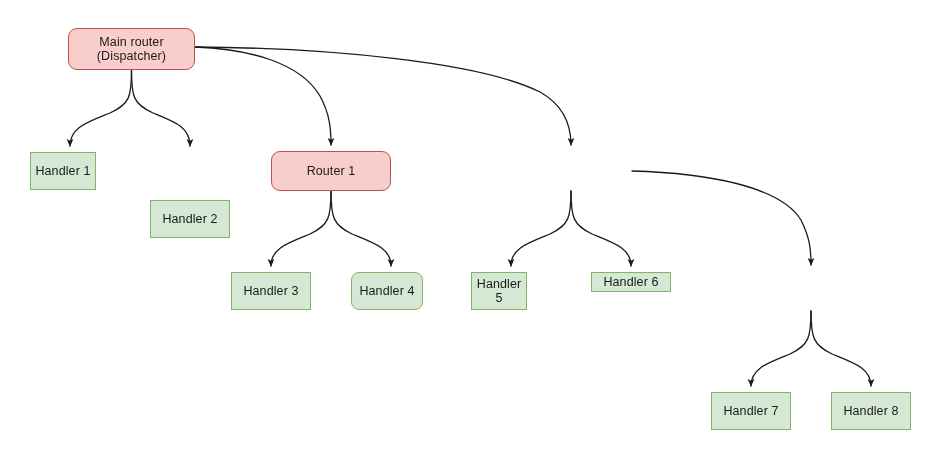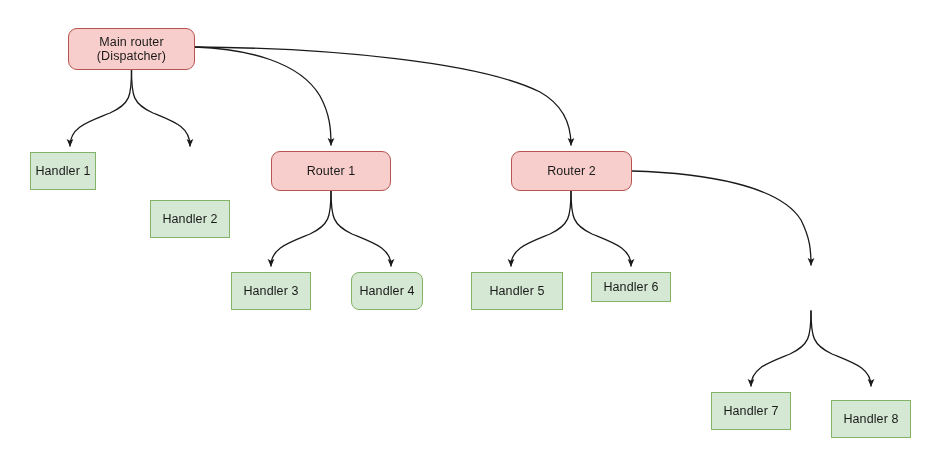--- a/index.html
+++ b/index.html
@@ -90,28 +90,27 @@
 
   <div class="node node-router" style="left:68px; top:28px; width:127px; height:42px;">Main router
 (Dispatcher)</div>
 
   <div class="node node-handler" style="left:30px; top:152px; width:66px; height:38px;">Handler 1</div>
 
   <div class="node node-handler" style="left:150px; top:152px; width:80px; height:38px;margin-top:48px;">Handler 2</div>
 
   <div class="node node-router" style="left:271px; top:151px; width:120px; height:40px;">Router 1</div>
 
-  <div class="node node-router" style="left:511px; top:151px; width:121px; height:40px;">Router 2</div>
 
   <div class="node node-handler" style="left:231px; top:272px; width:80px; height:38px;">Handler 3</div>
 
   <div class="node node-handler" style="left:351px; top:272px; width:72px; height:38px;border-radius:8px;">Handler 4</div>
 
-  <div class="node node-handler" style="left:471px; top:272px; width:92px; height:38px;">Handler 5</div>
+  <div class="node node-handler" style="left:471px; top:272px; width:56px; height:38px;">Handler 5</div>
 
-  <div class="node node-handler" style="left:591px; top:272px; width:80px; height:30px;">Handler 6</div>
+  <div class="node node-handler" style="left:591px; top:272px; width:80px; height:20px;">Handler 6</div>
 
 
   <div class="node node-handler" style="left:711px; top:392px; width:80px; height:38px;">Handler 7</div>
 
-  <div class="node node-handler" style="left:831px; top:400px; width:80px; height:38px;">Handler 8</div>
+  <div class="node node-handler" style="left:831px; top:392px; width:80px; height:38px;">Handler 8</div>
 
 </div>
 
 </body></html>

